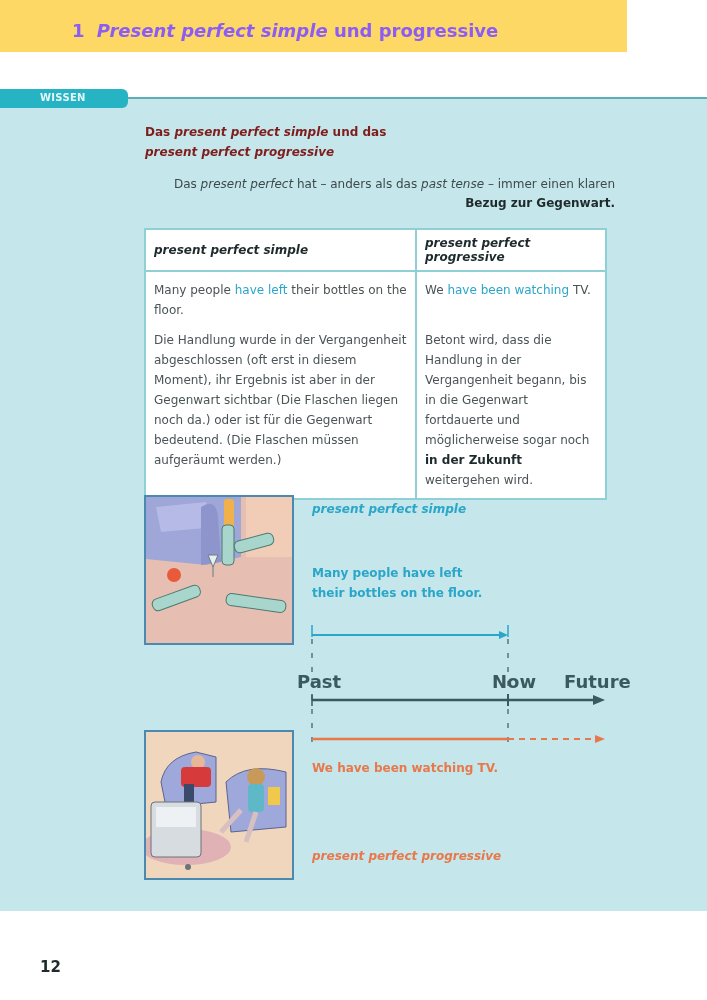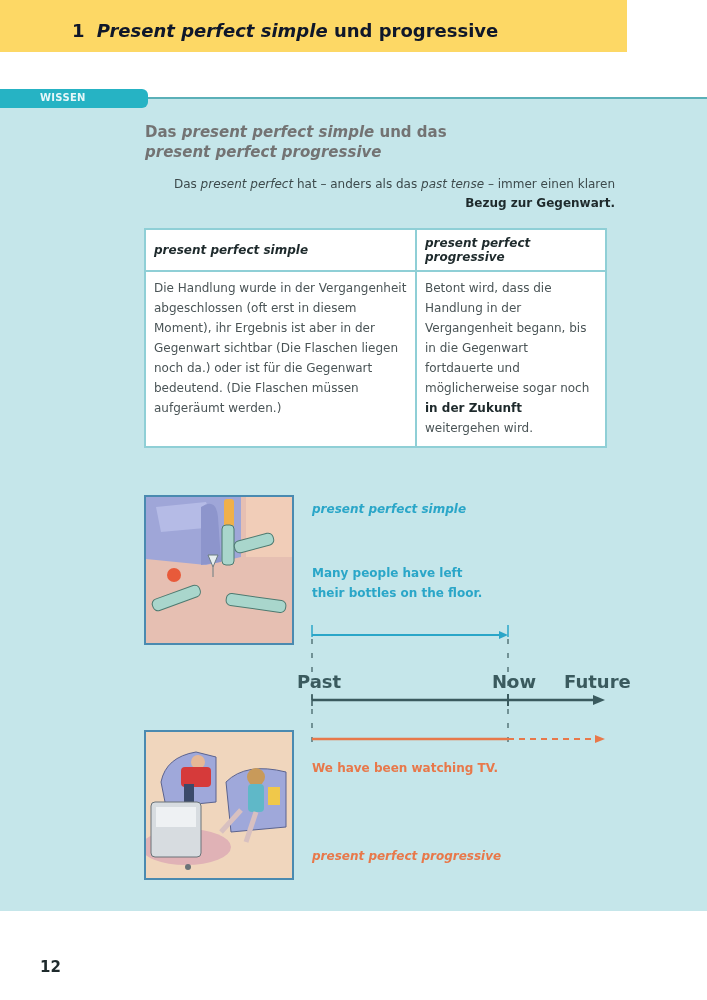--- a/index.html
+++ b/index.html
@@ -1,27 +1,27 @@
 <!DOCTYPE html>
 <html><head>
 <meta charset="utf-8">
 <style>
   html, body { margin:0; padding:0; }
   body { width:707px; height:1000px; position:relative; background:#ffffff; font-family:"DejaVu Sans", sans-serif; overflow:hidden; }
   .top-banner { position:absolute; left:0; top:0; width:627px; height:52px; background:#fdd865; }
-  .chapter-title { position:absolute; left:72px; top:20px; font-size:18px; font-weight:bold; color:#0f172a; }
+  .chapter-title { position:absolute; left:72px; top:20px; font-size:18px; font-weight:bold; color:#8b5cf6; }
   .chapter-title .num { font-style:normal; margin-right:6px; }
   .chapter-title .it { font-style:italic; }
 
   .panel { position:absolute; left:0; top:98px; width:707px; height:813px; background:#c5e6ea; }
   .rule { position:absolute; left:120px; top:97px; width:587px; height:2px; background:#5bb0b8; }
-  .wissen-tab { position:absolute; left:0; top:89px; width:148px; height:19px; background:#26b3c4; border-radius:0 6px 6px 0; }
+  .wissen-tab { position:absolute; left:0; top:89px; width:128px; height:19px; background:#26b3c4; border-radius:0 6px 6px 0; }
   .wissen-tab span { position:absolute; left:40px; top:3px; font-size:10px; font-weight:bold; color:#e6f7f9; letter-spacing:0.3px; }
 
-  .heading { position:absolute; left:145px; top:122px; font-size:15px; font-weight:bold; color:#737373; line-height:20px; }
+  .heading { position:absolute; left:145px; top:122px; font-size:12px; font-weight:bold; color:#7f1d1d; line-height:20px; }
   .heading i { font-style:italic; }
   .intro { position:absolute; left:145px; top:175px; width:470px; font-size:12px; color:#3d4a4c; line-height:19px;text-align:right; }
   .intro i { font-style:italic; }
   .intro b { color:#1e2a2c; }
 
   table.cmp { position:absolute; left:144px; top:228px; width:463px; border-collapse:collapse; background:#ffffff; border:2px solid #8fcfd6; font-size:12px; color:#4a5456; }
   table.cmp th { text-align:left; font-style:italic; font-weight:bold; color:#1e2a2c; padding:6px 8px; border:2px solid #8fcfd6; background:#ffffff; font-size:12px; }
   table.cmp td { vertical-align:top; padding:4px 8px; border-left:2px solid #8fcfd6; border-right:2px solid #8fcfd6; line-height:20px; }
   table.cmp td.c1 { width:253px; }
   .hl { color:#2aa6c8; }
@@ -73,20 +73,32 @@
   <i>past tense</i>
   <span>– immer einen klaren</span><br>
   <b>Bezug zur Gegenwart.</b>
 </div>
 
 <table class="cmp">
   <tbody>
       <tr>
     <th>present perfect simple</th>
     <th>present perfect progressive</th>
+  </tr>
+  <tr>
+    <td class="c1" style="padding-top:8px;">
+      <span>Many people</span>
+      <span class="hl">have left</span>
+      <span>their bottles on the floor.</span>
+    </td>
+    <td style="padding-top:8px;">
+      <span>We</span>
+      <span class="hl">have been watching</span>
+      <span>TV.</span>
+    </td>
   </tr>
   <tr>
     <td class="c1" style="padding-top:6px;padding-bottom:8px;">Die Handlung wurde in der Vergangenheit abgeschlossen (oft erst in diesem Moment), ihr Ergebnis ist aber in der Gegenwart sichtbar (Die Flaschen liegen noch da.) oder ist für die Gegenwart bedeutend. (Die Flaschen müssen aufgeräumt werden.)</td>
     <td style="padding-top:6px;padding-bottom:8px;">
       <span>Betont wird, dass die Handlung in der Vergangenheit begann, bis in die Gegenwart fortdauerte und möglicherweise sogar noch</span>
       <span class="bold-dark">in der Zukunft</span>
       <span>weitergehen wird.</span>
     </td>
   </tr>
 </tbody>

